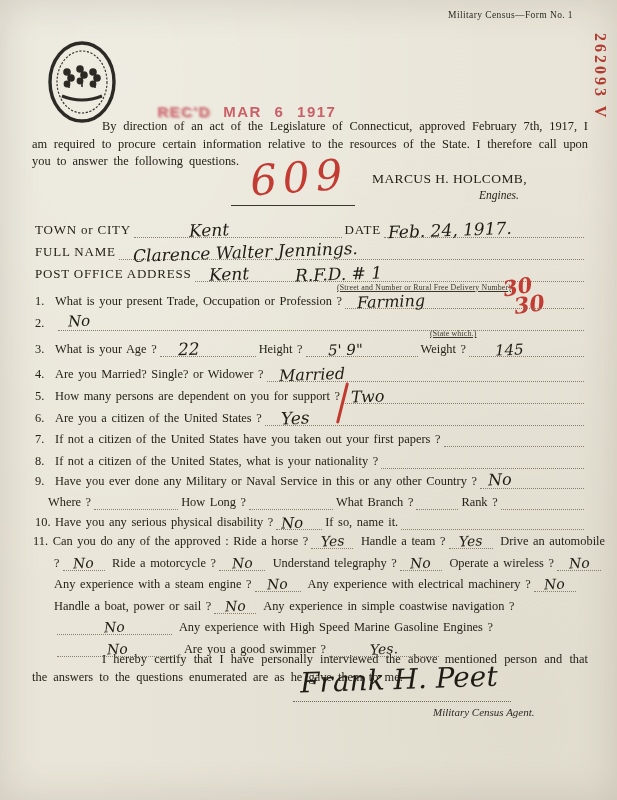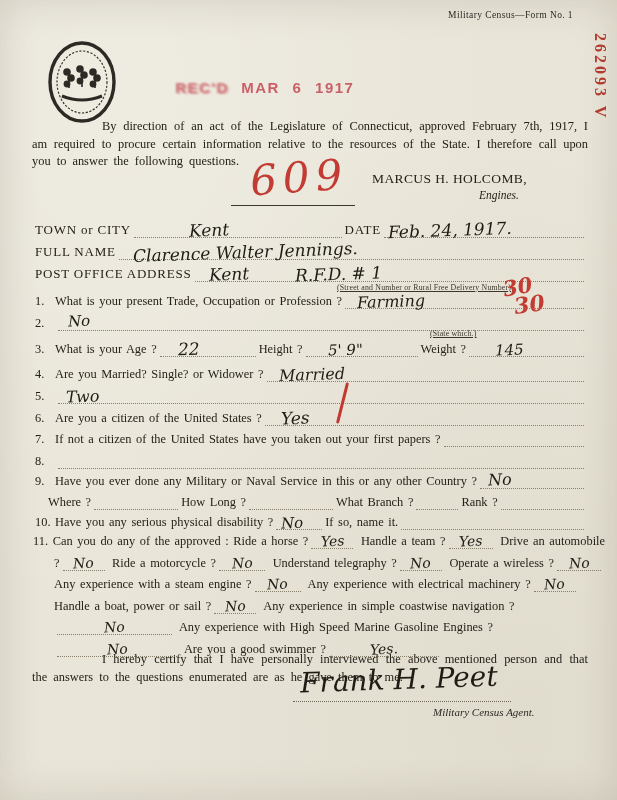--- a/index.html
+++ b/index.html
@@ -96,21 +96,21 @@
         <line x1="49" y1="30" x2="49" y2="48"></line>
           <circle cx="47" cy="32" r="3"></circle>
           <circle cx="51" cy="38" r="3"></circle>
           <circle cx="47" cy="44" r="2.6"></circle>
       </g>
       <path d="M16 56 Q36 64 56 56" fill="none" stroke="#2c2a24" stroke-width="3"></path>
     </svg>
   </div>
 
 
-  <div class="abs stamp" style="left:157px;top:79px;margin-left:18px;">
+  <div class="abs stamp" style="left:157px;top:103px;">
     <span class="fuzz">REC'D</span>
     <span>MAR 6 1917</span>
   </div>
 
   <div class="abs intro" style="left:32px;top:118px;"><span class="indent"></span><span>By direction of an act of the Legislature of Connecticut, approved February 7th, 1917, I am required to procure certain information relative to the resources of the State.  I therefore call upon you to answer the following questions.</span></div>
 
   <div class="abs case-number" style="left:250px;top:153px;">609</div>
   <div class="abs case-underline" style="left:231px;top:205px;"></div>
   <div class="abs gov-name" style="left:372px;top:171px;">MARCUS H. HOLCOMB,</div>
   <div class="abs gov-title" style="left:479px;top:189px;">Engines.</div>
@@ -178,20 +178,21 @@
   <div class="arow" style="top:366px;">
     <span class="qnum">4.</span>
     <span class="qtext">Are you Married? Single? or Widower ?</span>
     <span class="fill">
         <span class="hand" style="left:12px;font-size:16px;">Married</span>
       </span>
   </div>
 
   <div class="arow" style="top:388px;">
     <span class="qnum">5.</span>
+    <span class="qtext">How many persons are dependent on you for support ?</span>
     <span class="fill">
         <span class="hand" style="left:8px;font-size:16px;">Two</span>
       </span>
   </div>
   <div class="abs red-stroke" style="left:341px;top:382px;"></div>
 
   <div class="arow" style="top:410px;">
     <span class="qnum">6.</span>
     <span class="qtext">Are you a citizen of the United States ?</span>
     <span class="fill">
@@ -202,20 +203,21 @@
   <div class="arow" style="top:431px;">
     <span class="qnum">7.</span>
     <span class="qtext">If not a citizen of the United States have you taken out your first papers ?</span>
     <span class="fill">
         <span class="hand"></span>
       </span>
   </div>
 
   <div class="arow" style="top:453px;">
     <span class="qnum">8.</span>
+    <span class="qtext">If not a citizen of the United States, what is your nationality ?</span>
     <span class="fill">
         <span class="hand"></span>
       </span>
   </div>
 
   <div class="arow" style="top:473px;">
     <span class="qnum">9.</span>
     <span class="qtext">Have you ever done any Military or Naval Service in this or any other Country ?</span>
     <span class="fill">
         <span class="hand" style="left:8px;font-size:16px;bottom:-1px;">No</span>

